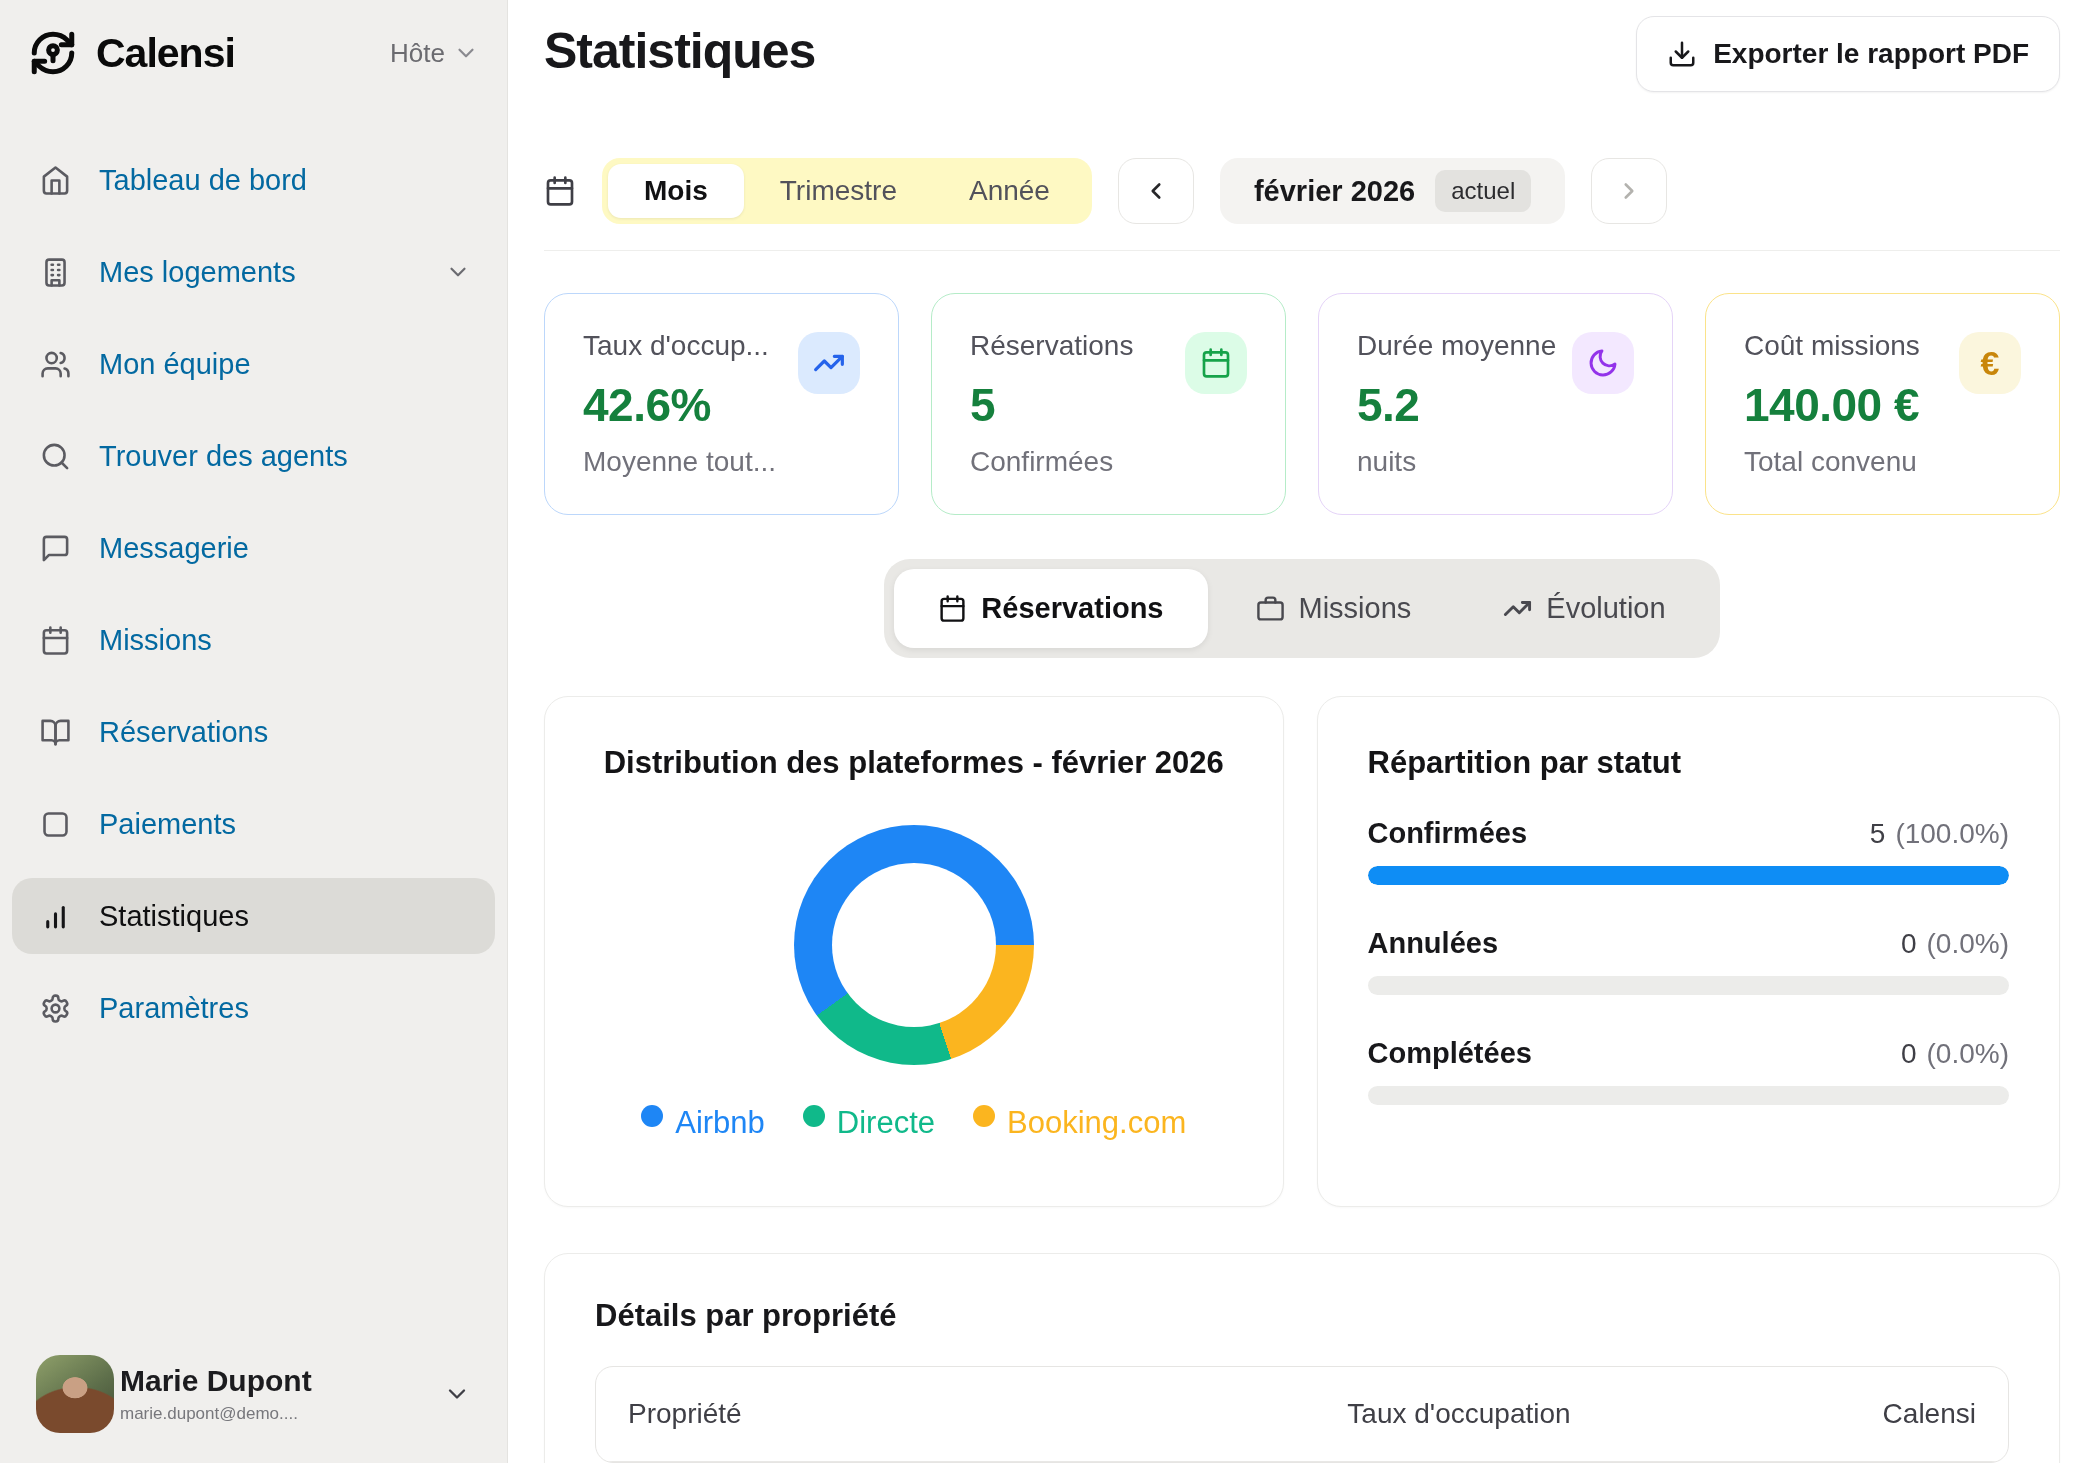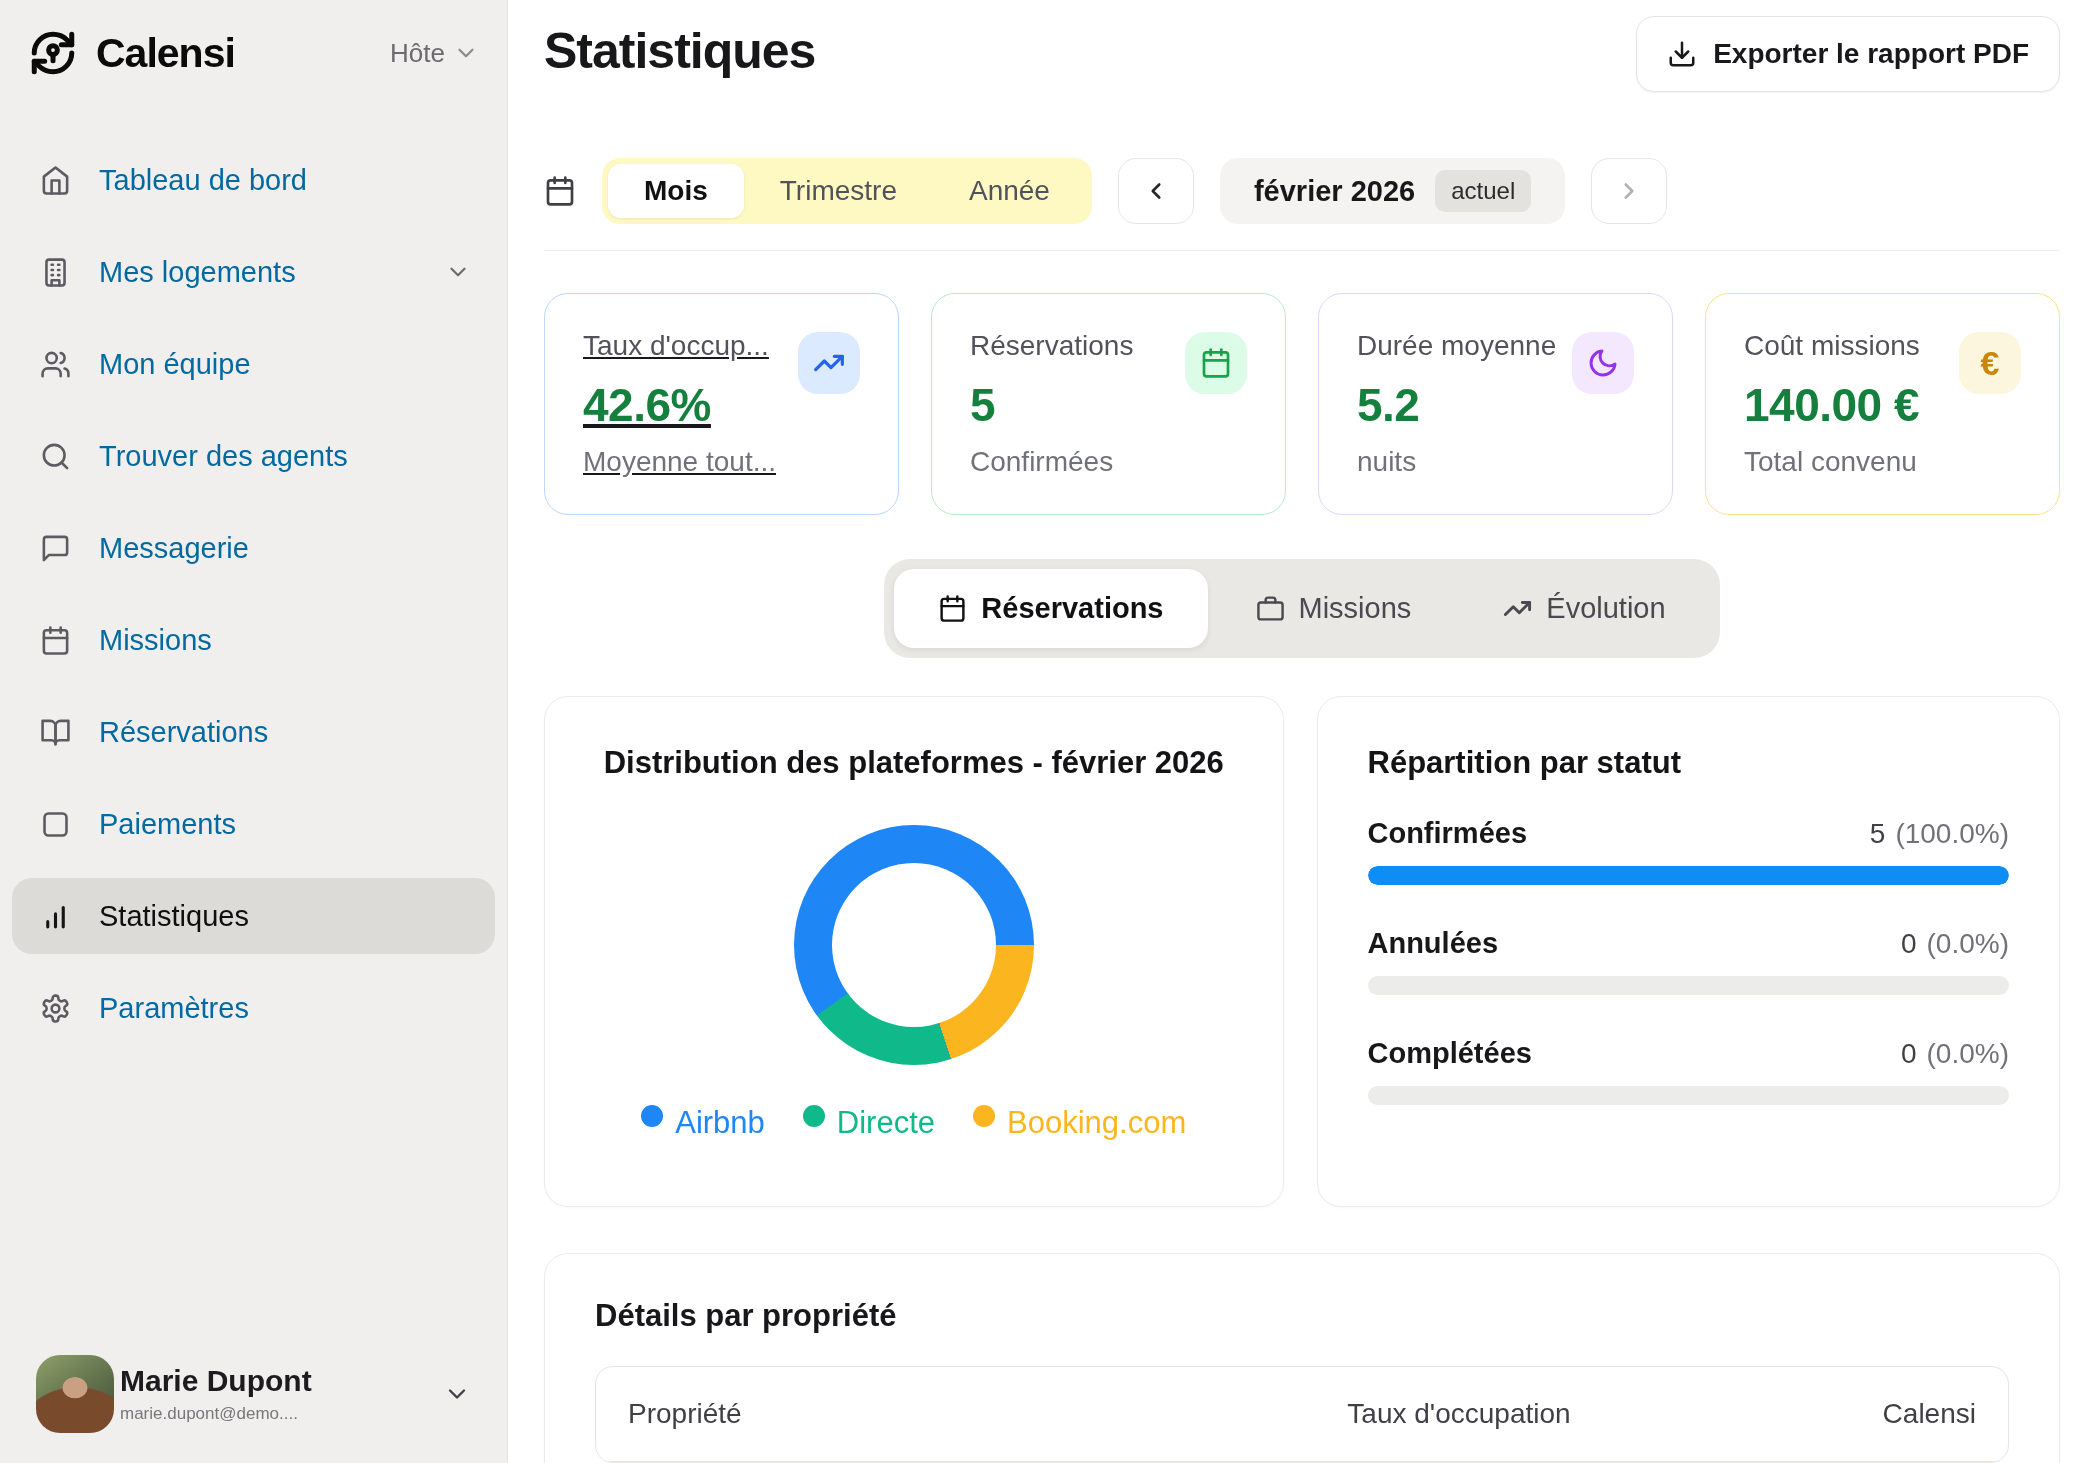--- a/index.html
+++ b/index.html
@@ -277,21 +277,21 @@
       <button class="nav-btn next">
         <svg viewBox="0 0 24 24" fill="none" stroke="currentColor" stroke-width="2.4" stroke-linecap="round" stroke-linejoin="round">
             <path d="m9 18 6-6-6-6"></path>
           </svg>
       </button>
     </div>
 
     <div class="hr"></div>
 
     <div class="cards" id="stat-cards">
-        <div class="stat-card" style="border-color: rgb(188, 215, 251); text-decoration: underline;">
+        <div class="stat-card" style="border-color: rgb(188, 215, 251);">
     <div class="stat-label">Taux d'occup...</div>
     <div class="stat-value">42.6%</div>
     <div class="stat-sub">Moyenne tout...</div>
     <div class="stat-ic" style="background:#dbeafe">
             <span style="display:flex;color:#2563eb">
               <svg viewBox="0 0 24 24" fill="none" stroke="currentColor" stroke-width="2.4" stroke-linecap="round" stroke-linejoin="round">
                 <path d="m22 7-8.5 8.5-5-5L2 17"></path>
                 <path d="M16 7h6v6"></path>
               </svg>
             </span>

